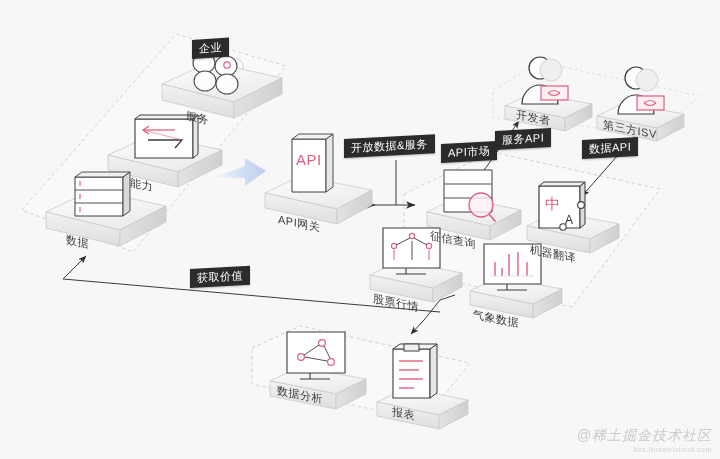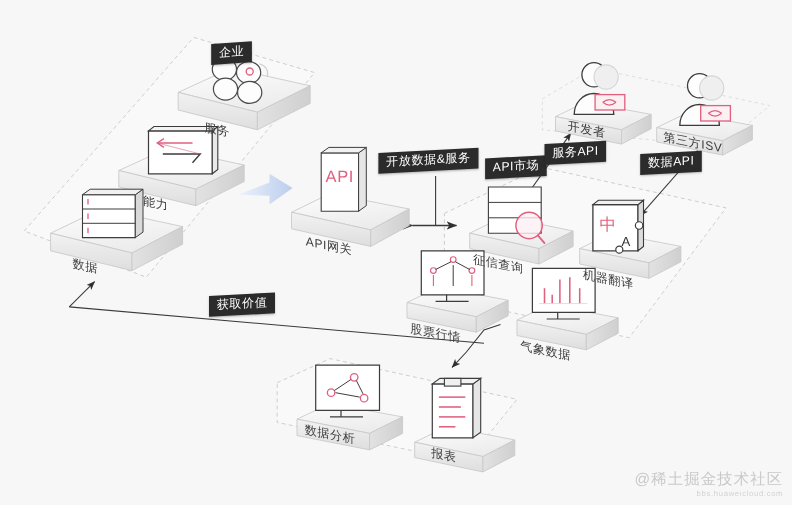--- a/index.html
+++ b/index.html
@@ -38,21 +38,21 @@
     transform-origin:left top;
     letter-spacing:.5px;
   }
   .watermark{
     position:absolute;
     right:8px;bottom:6px;
     text-align:right;
     color:#c9c9c9;
     user-select:none;
   }
-  .watermark .wm-main{font-size:14px;letter-spacing:1px;}
+  .watermark .wm-main{font-size:14px;letter-spacing:1px;font-style:italic;}
   .watermark .wm-sub{font-size:7px;letter-spacing:.6px;margin-top:1px;color:#d2d2d2;}
 </style>
 </head>
 <body>
 
 <div id="stage">
 
   <svg id="scene" viewBox="0 0 720 459">
     <defs>
       <linearGradient id="topFace" x1="0" y1="0" x2="0.4" y2="1">

